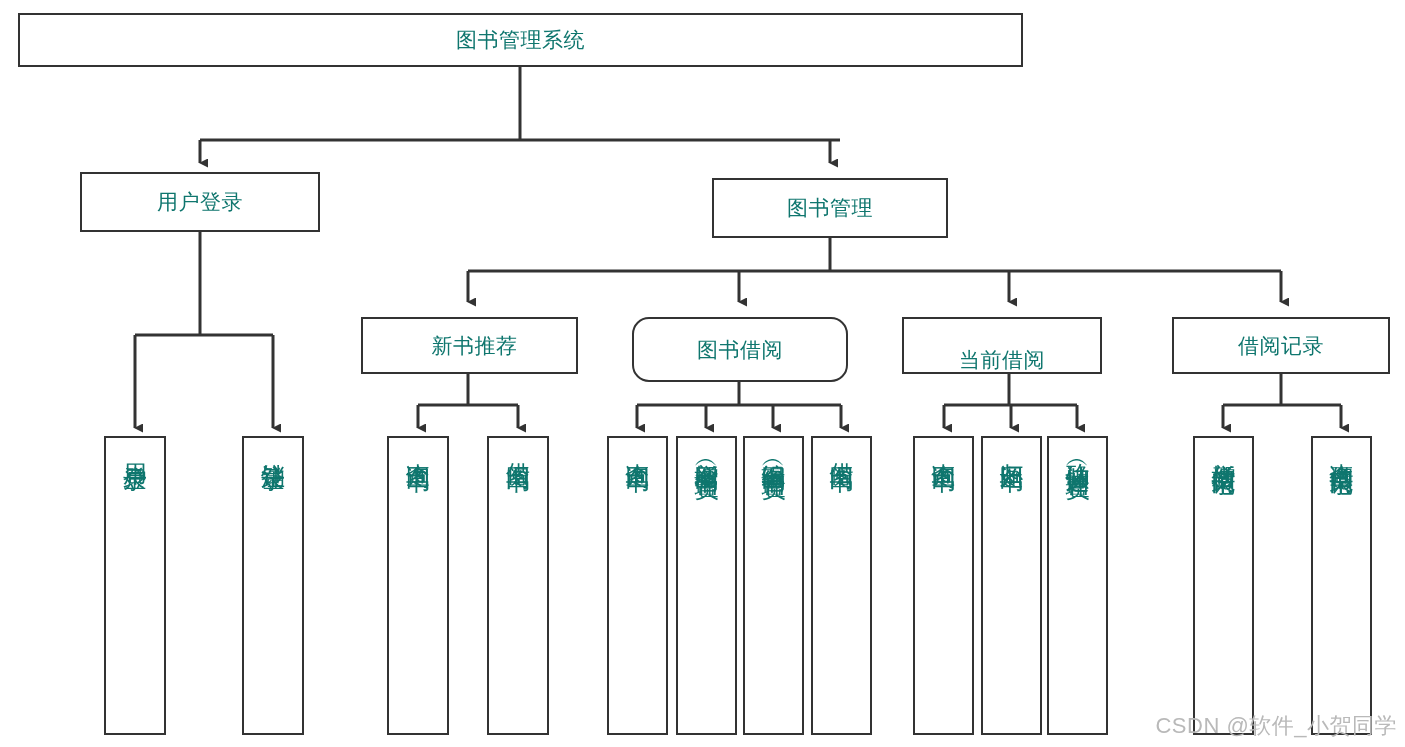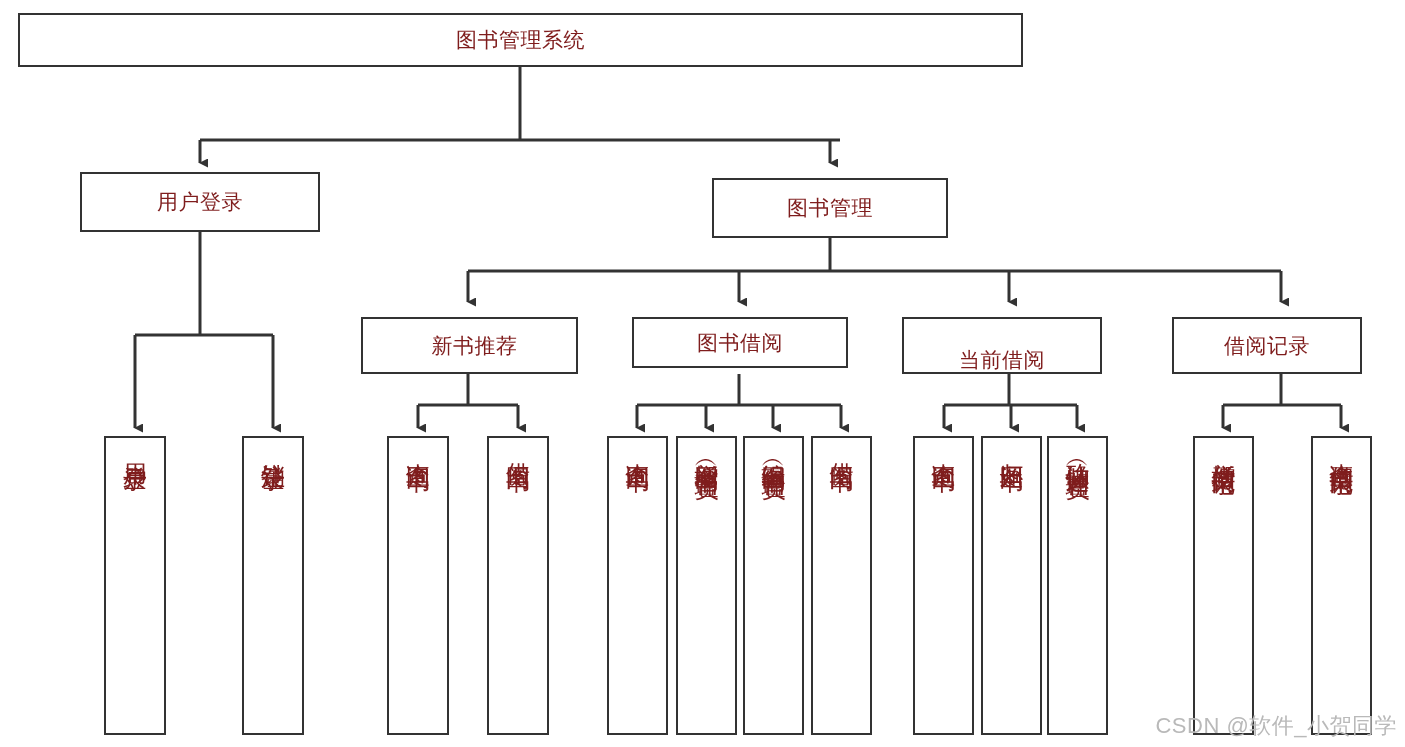--- a/index.html
+++ b/index.html
@@ -26,21 +26,21 @@
     height: 747px;
   }
   .node {
     position: absolute;
     box-sizing: border-box;
     background: #ffffff;
     border: 2.5px solid #333333;
     display: flex;
     align-items: center;
     justify-content: center;
-    color: #7f1d1d;
+    color: #0f766e;
   }
   .node-label {
     display: block;
     text-align: center;
     line-height: 1.12;
     white-space: nowrap;
   }
   .node.horiz .node-label {
     font-size: 21px;
     letter-spacing: 0.5px;
@@ -132,29 +132,29 @@
   </div>
 
   <div class="node horiz" style="left:712px; top:178px; width:236px; height:60px;">
     <span class="node-label">图书管理</span>
   </div>
 
   <div class="node horiz" style="left:361px; top:317px; width:217px; height:57px;padding-left:10px;">
     <span class="node-label">新书推荐</span>
   </div>
 
-  <div class="node horiz" style="left:632px; top:317px; width:216px; height:51px;">
+  <div class="node horiz" style="left:632px; top:317px; width:216px; height:65px;border-radius:17px;">
     <span class="node-label">图书借阅</span>
   </div>
 
   <div class="node horiz" style="left:902px; top:317px; width:200px; height:57px;align-items:flex-end;">
     <span class="node-label">当前借阅</span>
   </div>
 
-  <div class="node horiz" style="left:1172px; top:317px; width:190px; height:57px;">
+  <div class="node horiz" style="left:1172px; top:317px; width:218px; height:57px;">
     <span class="node-label">借阅记录</span>
   </div>
 
   <div class="node vert" style="left:104px; top:436px; width:62px; height:299px;">
     <span class="node-label">用户登录</span>
   </div>
 
   <div class="node vert" style="left:242px; top:436px; width:62px; height:299px;">
     <span class="node-label">注销登录</span>
   </div>

